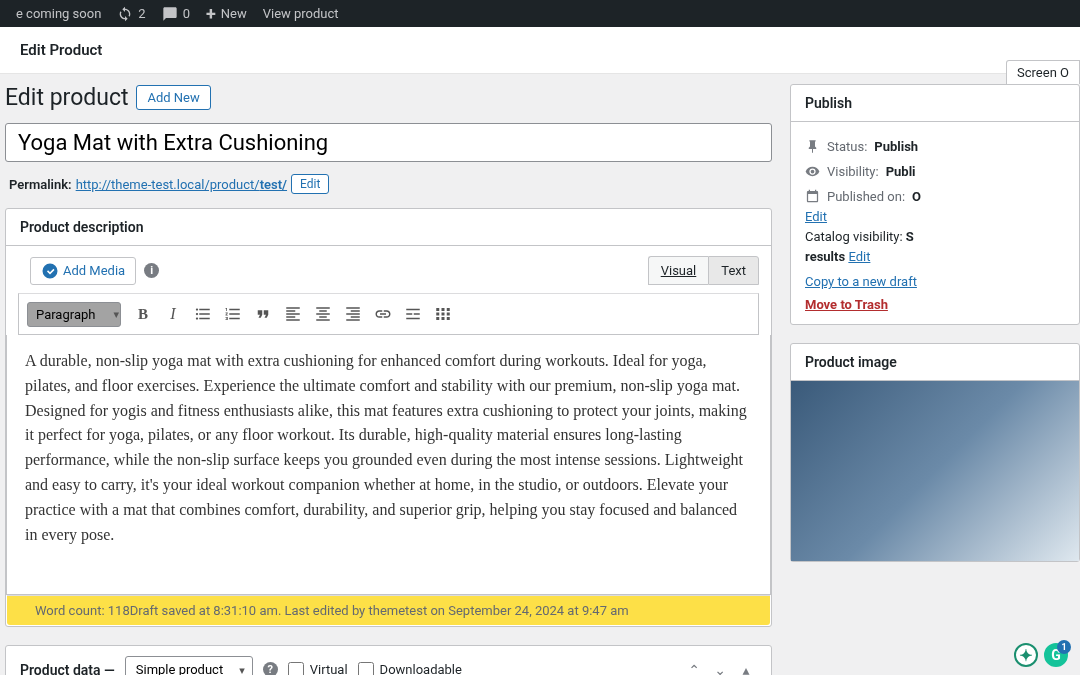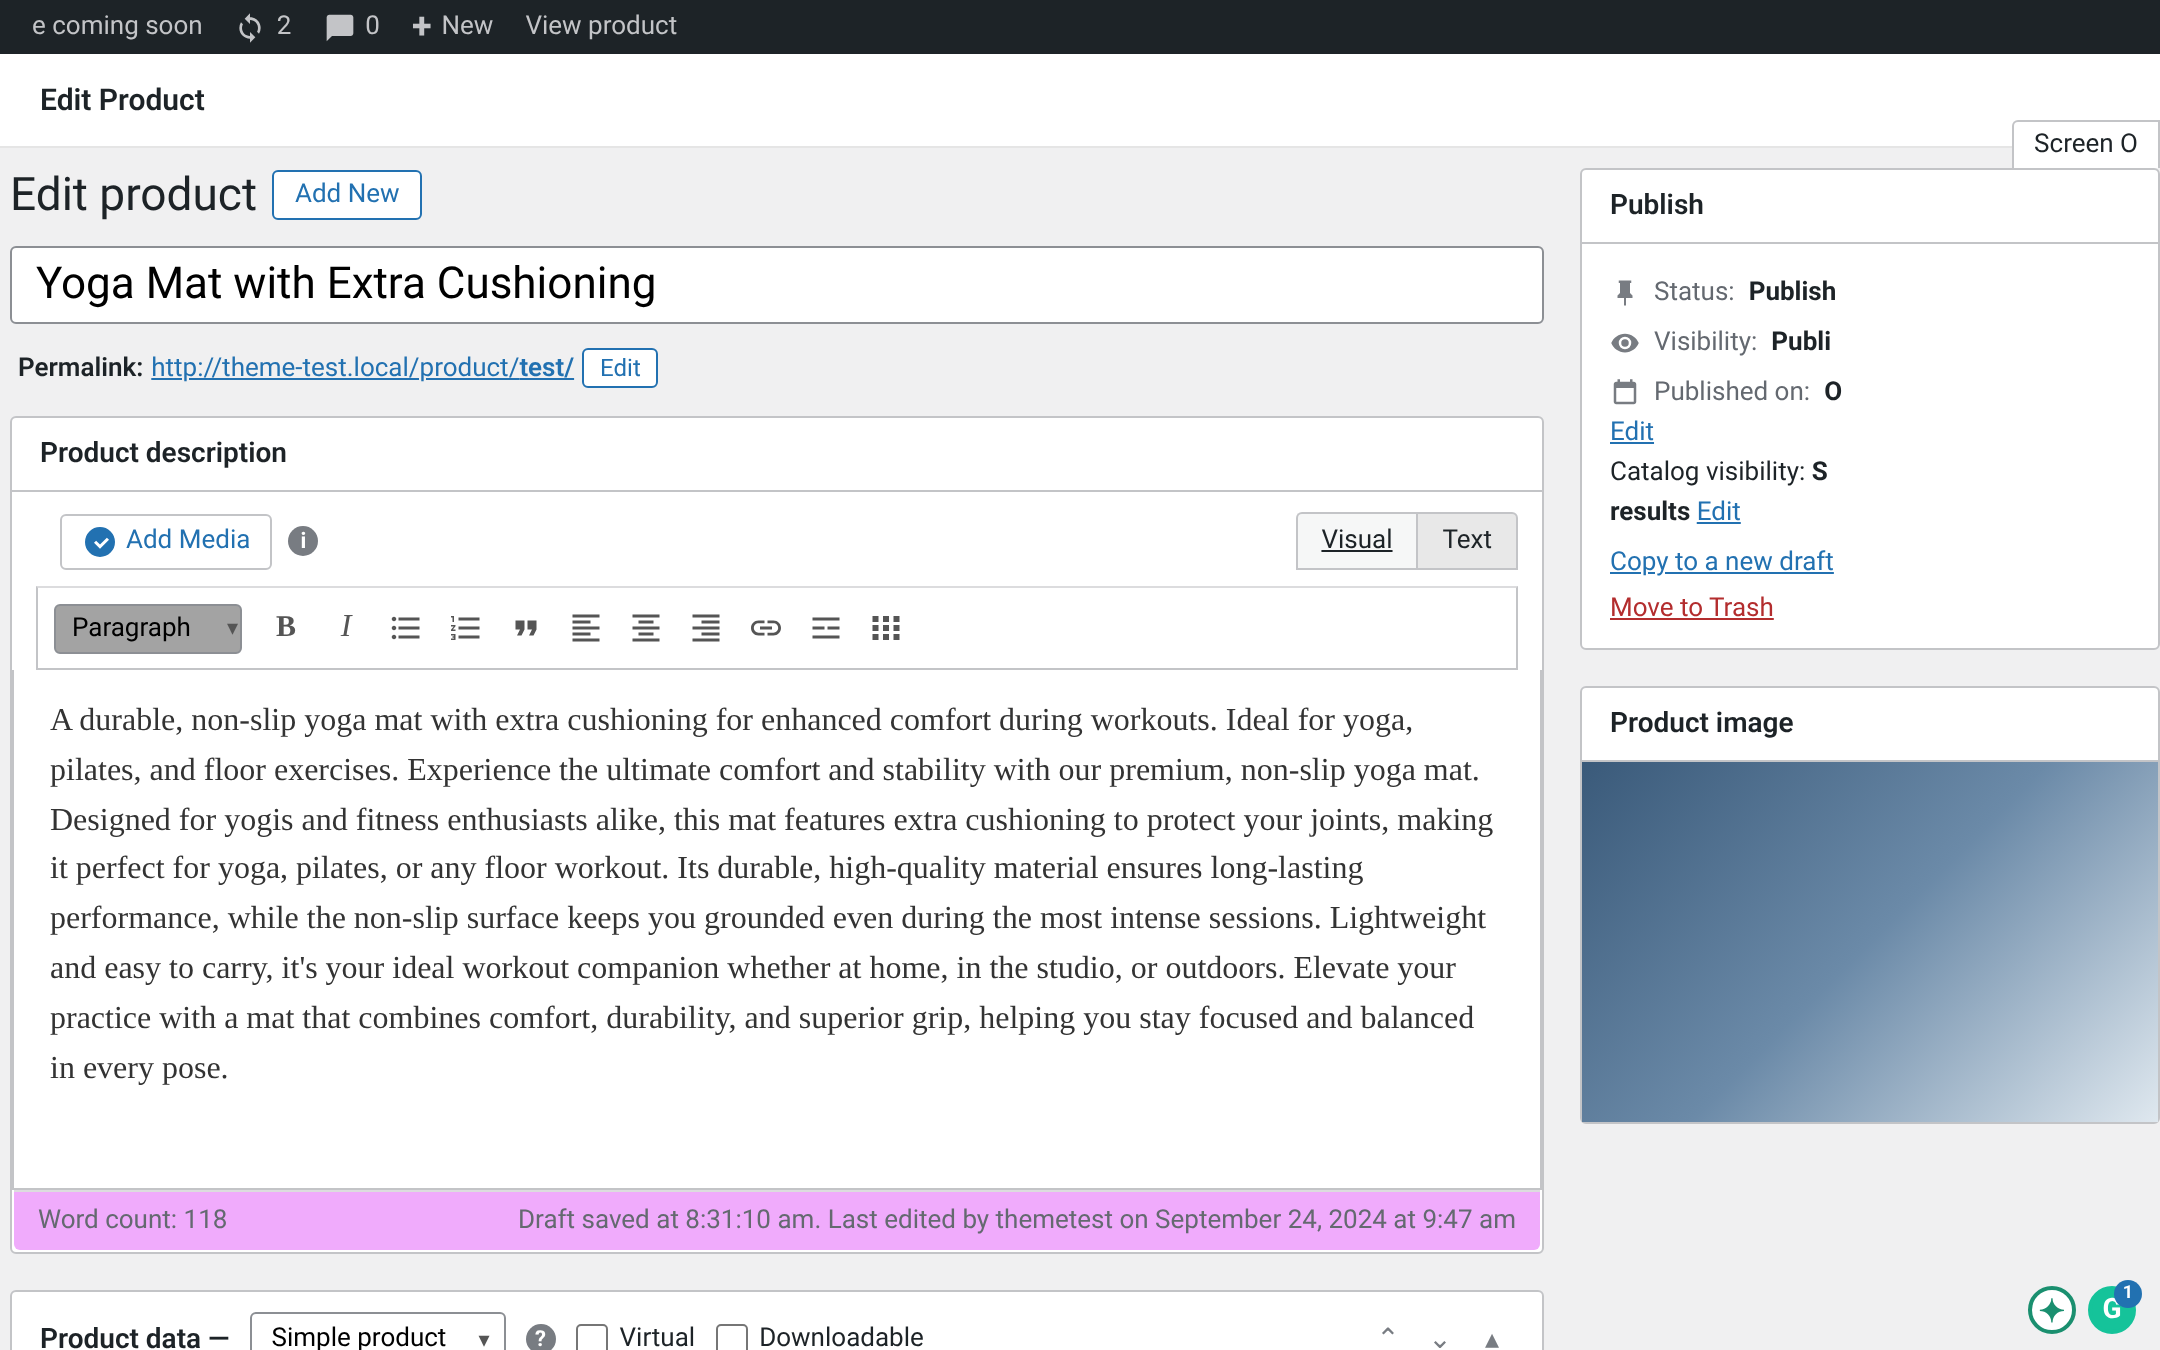--- a/index.html
+++ b/index.html
@@ -36,21 +36,21 @@
     .editor-tab.active { background: #e8e8e8; }
     .format-bar { display: flex; align-items: center; gap: 2px; padding: 6px 8px; border: 1px solid #c3c4c7; border-top: 1px solid #dcdcde; margin: 8px 12px 0; background: #fff; }
     .format-select { padding: 4px 24px 4px 8px; border: 1px solid #8c8f94; border-radius: 3px; font-size: 13px; background: #a3a3a3; margin-right: 6px; appearance: none; position: relative; }
     .select-wrap { position: relative; display: inline-block; }
     .select-wrap::after { content: "▾"; position: absolute; right: 8px; top: 50%; transform: translateY(-50%); pointer-events: none; font-size: 11px; color: #555; }
     .format-btn { width: 28px; height: 28px; display: flex; align-items: center; justify-content: center; cursor: pointer; border-radius: 2px; color: #555; }
     .format-btn svg { width: 18px; height: 18px; fill: currentColor; }
     .bold-i { font-weight: 700; font-family: Georgia, serif; font-size: 15px; }
     .italic-i { font-style: italic; font-family: Georgia, serif; font-size: 16px; }
     .editor-body { border: 1px solid #c3c4c7; border-top: none; margin: 0 0; min-height: 260px; padding: 14px 18px; font-family: Georgia, serif; font-size: 16px; line-height: 1.55; color: #333; position: relative; }
-    .editor-footer { display: flex; justify-content: space-between; padding: 7px 12px; border-top: 1px solid #dcdcde; font-size: 13px; color: #646970; background: #f0abfc; margin: 0 1px 1px 1px; border-bottom-left-radius: 3px; border-bottom-right-radius: 3px; }
+    .editor-footer { display: flex; padding: 7px 28px; border-top: 1px solid #dcdcde; font-size: 13px; color: #646970; background: #fde047; margin: 0 1px 1px 1px; border-bottom-left-radius: 3px; border-bottom-right-radius: 3px; }
     .editor-wrap { padding-bottom: 0; }
     .editor-badges { position: absolute; right: 12px; bottom: 8px; display: flex; gap: 6px; }
     .badge-circle { width: 24px; height: 24px; border-radius: 50%; display: flex; align-items: center; justify-content: center; position: relative; cursor: pointer; border: 2px solid; }
     .badge-yoast { background: #fff; border-color: #1a8f6f; color: #1a8f6f; font-weight: bold; font-size: 16px; }
     .badge-grammarly { background: #15c39a; border-color: #15c39a; color: #fff; font-weight: bold; font-size: 14px; }
     .badge-count { position: absolute; top: -5px; right: -5px; background: #2271b1; color: #fff; font-size: 9px; width: 14px; height: 14px; border-radius: 50%; display: flex; align-items: center; justify-content: center; }
     .product-data-row { background: #fff; border: 1px solid #c3c4c7; border-radius: 3px; padding: 10px 14px; display: flex; align-items: center; gap: 10px; }
     .product-data-row h3 { font-size: 14px; font-weight: 600; }
     .pd-select { padding: 5px 28px 5px 10px; border: 1px solid #8c8f94; border-radius: 3px; font-size: 13px; background: #fff; appearance: none; }
     .checkbox-wrap { display: flex; align-items: center; gap: 6px; font-size: 13px; }
@@ -61,21 +61,21 @@
     .screen-options { position: absolute; right: 0; top: -24px; background: #fff; border: 1px solid #c3c4c7; border-bottom: none; padding: 4px 10px; font-size: 13px; cursor: pointer; border-top-left-radius: 3px; }
     .sidebar-inner { padding: 0 0 0 0; }
     .side-postbox { background: #fff; border: 1px solid #c3c4c7; border-radius: 3px; margin-bottom: 18px; }
     .side-postbox-header { padding: 10px 14px; border-bottom: 1px solid #c3c4c7; font-size: 14px; font-weight: 600; }
     .side-postbox-body { padding: 12px 14px; font-size: 13px; }
     .publish-row { display: flex; align-items: center; gap: 7px; padding: 5px 0; }
     .publish-row svg { width: 15px; height: 15px; fill: #787c82; flex-shrink: 0; }
     .publish-row .lbl { color: #646970; }
     .publish-row strong { color: #1d2327; }
     .side-link { color: #2271b1; text-decoration: underline; cursor: pointer; }
-    .side-link-red { color: #b32d2e; text-decoration: underline; cursor: pointer; display: inline-block; margin-top: 8px; }
+    .side-link-red { color: #b32d2e; text-decoration: underline; cursor: pointer; display: inline-block; margin-top: 8px; font-weight: bold; }
     .side-img { width: 100%; height: 180px; object-fit: cover; background: linear-gradient(135deg, #3a5a7a, #6b8aa8, #dfe8ef); display: flex; align-items: center; justify-content: center; color: #fff; }
     .catalog-row { padding: 5px 0; }
   </style>
 </head>
 <body>
 
 <div class="admin-bar">
   <div class="admin-bar-item">
       <span>e coming soon</span>
     </div>

